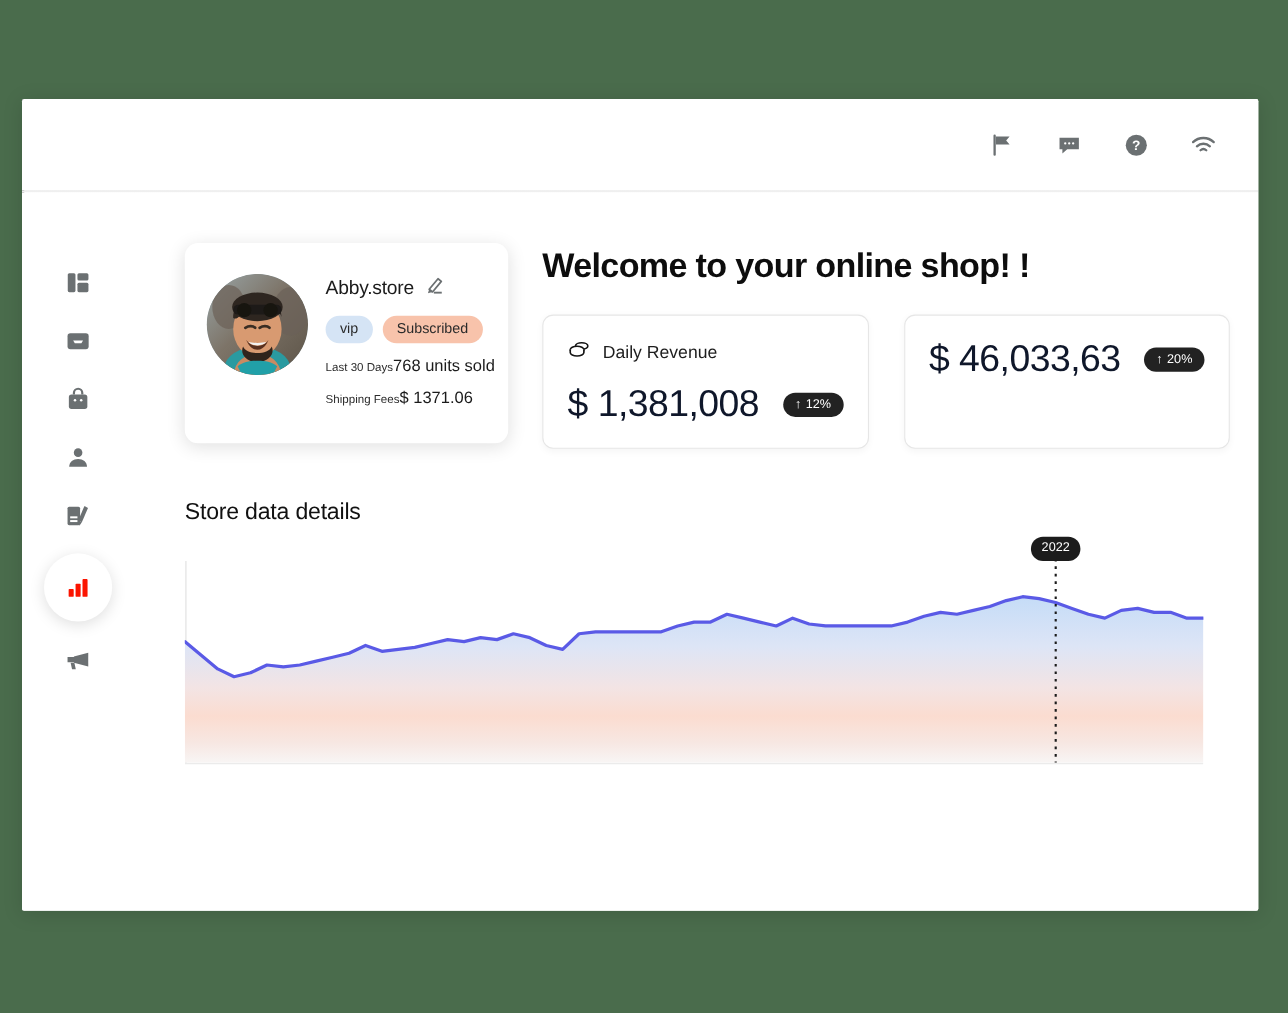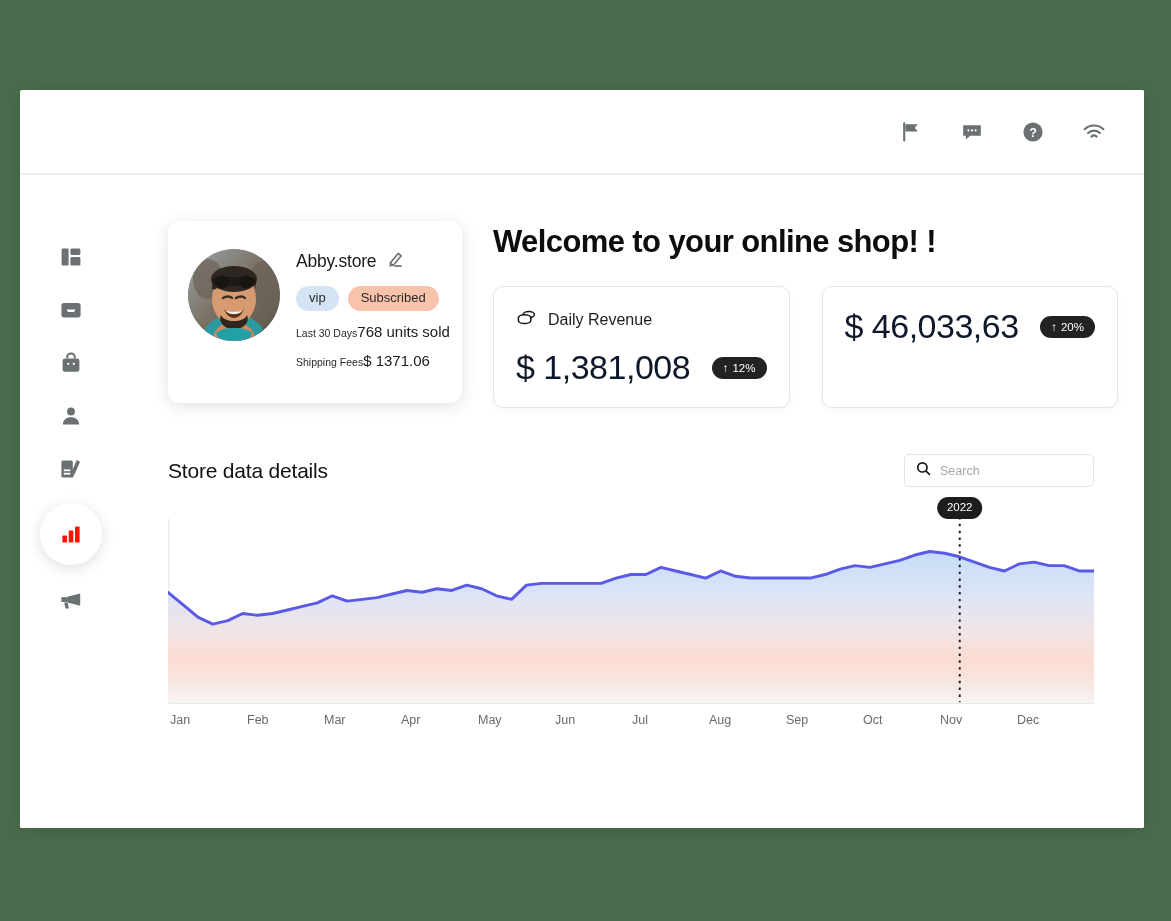--- a/index.html
+++ b/index.html
@@ -372,29 +372,20 @@
             </div>
           </div>
 
         </div>
       </div>
     </div>
 
     <div id="store-section">
       <div id="store-head">
         <span id="store-title">Store data details</span>
-        <div id="search-box">
-          <span>
-            <svg width="15" height="15" viewBox="0 0 15 15" fill="none" stroke="#1a1a1a" stroke-width="1.7">
-                <circle cx="6.4" cy="6.4" r="4.6"></circle>
-                <path d="M9.8 9.8l3.6 3.6" stroke-linecap="round"></path>
-              </svg>
-          </span>
-          <input id="search-input" type="text" placeholder="Search" value="" style="">
-        </div>
       </div>
 
       <div id="chart-wrap">
         <div id="year-pill" style="left: 791.73px; top: -22px;">2022</div>
         <svg id="chart-svg" viewBox="0 0 950 190" preserveAspectRatio="none">
           <defs>
             <linearGradient id="areaFill" x1="0" y1="0" x2="0" y2="1">
               <stop offset="0%" stop-color="#c5dcf7"></stop>
               <stop offset="30%" stop-color="#dde5f6"></stop>
               <stop offset="55%" stop-color="#f3e4e4"></stop>
@@ -404,31 +395,17 @@
             </linearGradient>
           </defs>
 
           <line x1="1" y1="0" x2="1" y2="189" stroke="#ebebeb" stroke-width="1.6"></line>
           <line x1="0" y1="189" x2="950" y2="189" stroke="#ebebeb" stroke-width="1.6"></line>
 
           <path id="area-path" fill="url(#areaFill)" d="M0.00 75.16 L15.32 87.90 L30.65 100.64 L45.97 107.92 L61.29 104.28 L76.61 97.00 L91.94 98.82 L107.26 97.00 L122.58 93.36 L137.90 89.72 L153.23 86.08 L168.55 78.80 L183.87 84.26 L199.19 82.44 L214.52 80.62 L229.84 76.98 L245.16 73.34 L260.48 75.16 L275.81 71.52 L291.13 73.34 L306.45 67.88 L321.77 71.52 L337.10 78.80 L352.42 82.44 L367.74 67.88 L383.06 66.06 L398.39 66.06 L413.71 66.06 L429.03 66.06 L444.35 66.06 L459.68 60.60 L475.00 56.96 L490.32 56.96 L505.65 49.68 L520.97 53.32 L536.29 56.96 L551.61 60.60 L566.94 53.32 L582.26 58.78 L597.58 60.60 L612.90 60.60 L628.23 60.60 L643.55 60.60 L658.87 60.60 L674.19 56.96 L689.52 51.50 L704.84 47.86 L720.16 49.68 L735.48 46.04 L750.81 42.40 L766.13 36.94 L781.45 33.30 L796.77 35.12 L812.10 38.76 L827.42 44.22 L842.74 49.68 L858.06 53.32 L873.39 46.04 L888.71 44.22 L904.03 47.86 L919.35 47.86 L934.68 53.32 L950.00 53.32 L950 188 L0 188 Z"></path>
           <path id="line-path" fill="none" stroke="#5a5ae6" stroke-width="3" stroke-linejoin="round" stroke-linecap="round" d="M0.00 75.16 L15.32 87.90 L30.65 100.64 L45.97 107.92 L61.29 104.28 L76.61 97.00 L91.94 98.82 L107.26 97.00 L122.58 93.36 L137.90 89.72 L153.23 86.08 L168.55 78.80 L183.87 84.26 L199.19 82.44 L214.52 80.62 L229.84 76.98 L245.16 73.34 L260.48 75.16 L275.81 71.52 L291.13 73.34 L306.45 67.88 L321.77 71.52 L337.10 78.80 L352.42 82.44 L367.74 67.88 L383.06 66.06 L398.39 66.06 L413.71 66.06 L429.03 66.06 L444.35 66.06 L459.68 60.60 L475.00 56.96 L490.32 56.96 L505.65 49.68 L520.97 53.32 L536.29 56.96 L551.61 60.60 L566.94 53.32 L582.26 58.78 L597.58 60.60 L612.90 60.60 L628.23 60.60 L643.55 60.60 L658.87 60.60 L674.19 56.96 L689.52 51.50 L704.84 47.86 L720.16 49.68 L735.48 46.04 L750.81 42.40 L766.13 36.94 L781.45 33.30 L796.77 35.12 L812.10 38.76 L827.42 44.22 L842.74 49.68 L858.06 53.32 L873.39 46.04 L888.71 44.22 L904.03 47.86 L919.35 47.86 L934.68 53.32 L950.00 53.32"></path>
           <line id="marker-line" stroke="#1c1c1c" stroke-width="2" stroke-dasharray="2.5 4.5" x1="812.25" x2="812.25" y1="-30" y2="188"></line>
         </svg>
-        <div id="xaxis">
-            <span class="xtick">Jan</span>
-            <span class="xtick">Feb</span>
-            <span class="xtick">Mar</span>
-            <span class="xtick">Apr</span>
-            <span class="xtick">May</span>
-            <span class="xtick">Jun</span>
-            <span class="xtick">Jul</span>
-            <span class="xtick">Aug</span>
-            <span class="xtick">Sep</span>
-            <span class="xtick">Oct</span>
-            <span class="xtick">Nov</span>
-            <span class="xtick">Dec</span>
-          </div>
       </div>
     </div>
 
   </div>
 </div>
 
 </body></html>

